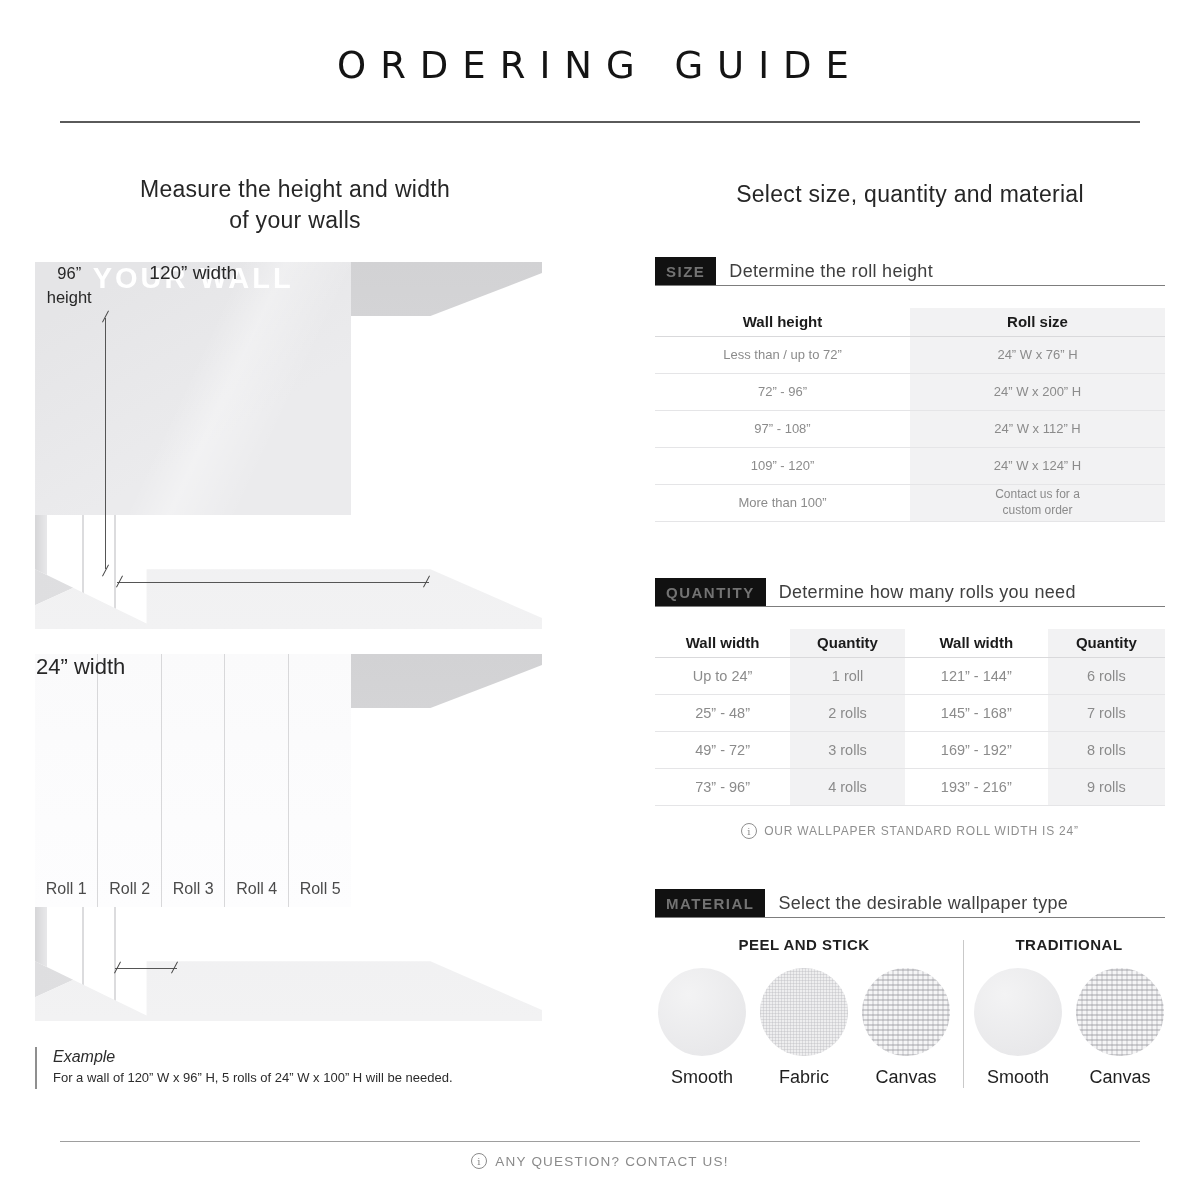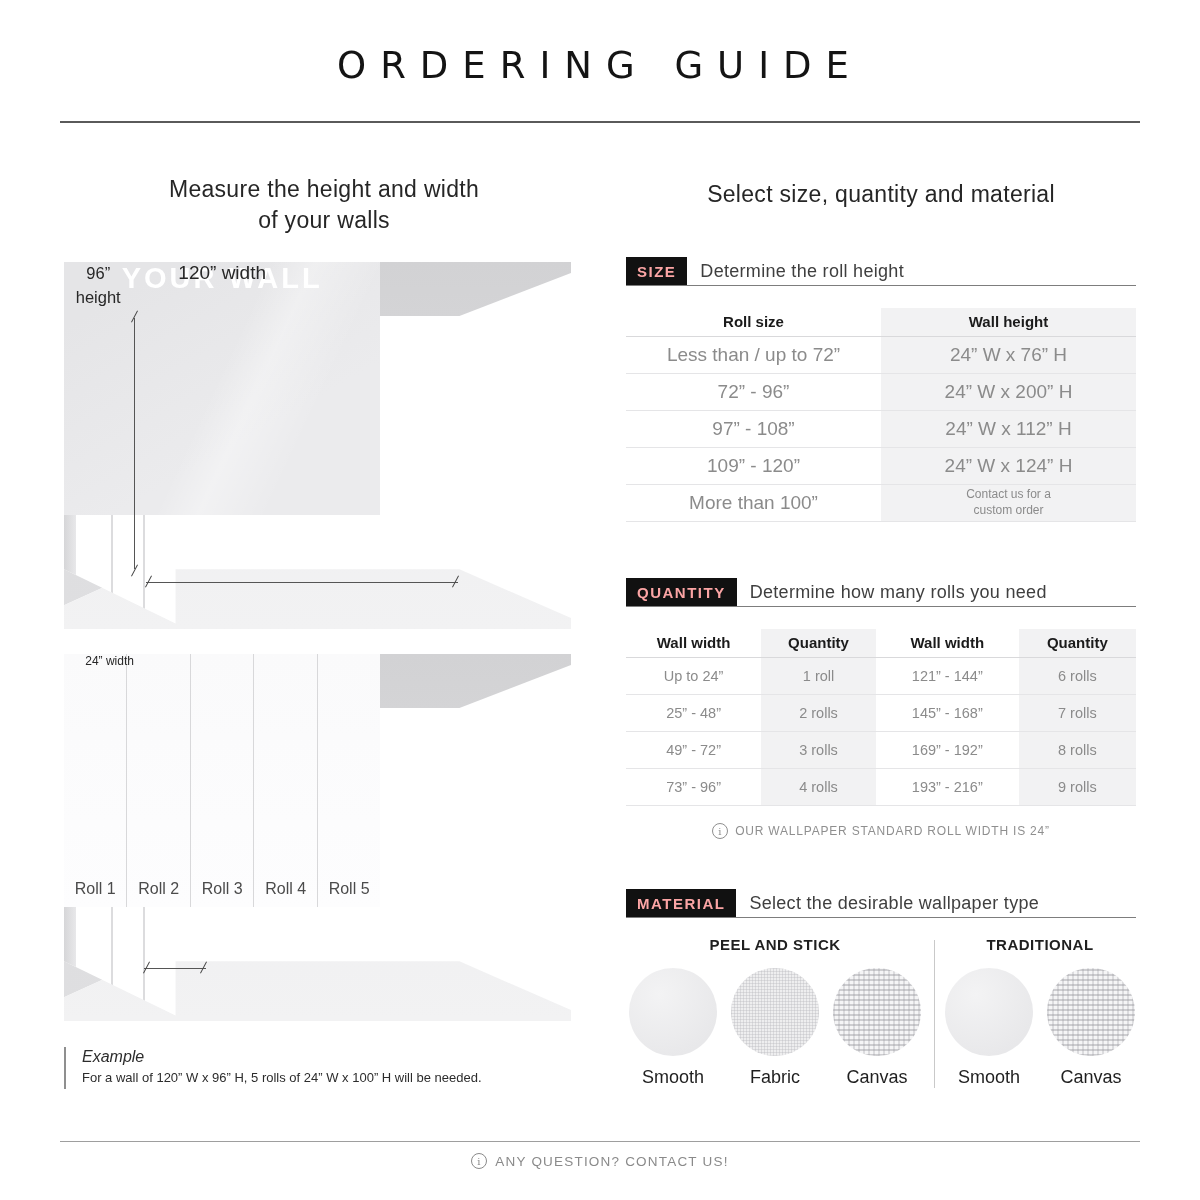--- a/index.html
+++ b/index.html
@@ -7,21 +7,21 @@
   .page{position:relative;width:1200px;height:1200px;overflow:hidden;background:#fff;}
 
   
   .page-header h1{
     margin:44px 0 0;text-align:center;font-family:"DejaVu Sans",sans-serif;
     font-size:37px;font-weight:500;letter-spacing:14px;color:#141414;
   }
   .title-rule{height:2px;background:#5a5a5a;margin:34px 60px 0;}
 
   
-  .columns{display:flex;justify-content:space-between;padding:0 64px;margin-top:51px;gap:16px;}
+  .columns{display:flex;justify-content:space-between;padding:0 35px;margin-top:51px;gap:16px;}
   .col-left{width:520px;}
   .col-right{width:510px;}
   .col-heading{
     margin:0 0 26px;font-size:23px;font-weight:400;color:#262626;
     text-align:center;line-height:1.35;white-space:pre-line;letter-spacing:.3px;
   }
   .col-right>.col-heading{margin:5px 0 47px;}
 
   
   .room{position:relative;width:507px;height:367px;overflow:hidden;background:#fff;margin-bottom:25px;}
@@ -48,47 +48,47 @@
   .dim .tick{position:absolute;width:13px;height:1px;background:#4a4a4a;transform:rotate(-62deg);}
   .dim-v{left:13.8%;top:15.2%;height:68.3%;width:1px;}
   .dim-v .t1{top:-2px;left:-6px;} .dim-v .t2{bottom:-2px;left:-6px;}
   .dim-h{top:87.2%;height:1px;}
   .dim-h .t1{left:-4px;top:-1px;} .dim-h .t2{right:-4px;top:-1px;}
   .dim-h.full{left:16.2%;width:61.5%;}
   .dim-h.small{left:15.8%;width:12.3%;top:85.6%;}
   .dim-label{position:absolute;color:#272727;z-index:3;text-align:center;}
   .height-label{left:0;width:13.5%;top:42.5%;font-size:16.5px;line-height:1.45;white-space:pre-line;}
   .width-label{left:15.6%;width:62.4%;top:89.8%;font-size:19px;}
-  .width-label-small{left:13%;width:18%;top:89.3%;font-size:12px;}
+  .width-label-small{left:13%;width:18%;top:89.3%;font-size:22px;}
   .panels{position:absolute;inset:0;display:flex;z-index:2;}
   .panel{flex:1;position:relative;border-right:1px solid #d8d8da;
     background:linear-gradient(to bottom,#fafafb,#fdfdfe);}
   .panel:last-child{border-right:none;}
   .panel-label{position:absolute;bottom:9px;left:0;right:0;text-align:center;
     font-size:16px;color:#4b4b4b;}
 
   
   .example{margin-top:26px;border-left:2px solid #8f8f8f;padding:1px 0 2px 16px;}
   .example-title{font-size:16px;color:#2c2c2c;margin-bottom:3px;font-style:italic;}
   .example-body{font-size:13px;color:#2c2c2c;line-height:1.35;max-width:445px;}
 
   
   .sec-head{display:flex;align-items:center;gap:13px;border-bottom:1px solid #7d7d7d;}
   .sec-head.size{margin-top:42px;} .sec-head.qty{margin-top:56px;} .sec-head.mat{margin-top:50px;}
-  .badge{background:#111111;color:#fca5a5;font-weight:bold;font-size:15px;
+  .badge{background:#111111;color:#737373;font-weight:bold;font-size:15px;
     letter-spacing:1.5px;padding:6px 11px 5px;}
   .sec-title{font-size:18px;color:#3f3f3f;letter-spacing:.3px;}
 
   .dtable{margin-top:22px;}
   .trow{display:grid;}
   .size-grid .trow{grid-template-columns:50% 50%;}
   .qty-grid .trow{grid-template-columns:26.5% 22.5% 28% 23%;}
   .cell{display:flex;align-items:center;justify-content:center;text-align:center;
     min-height:36px;padding:2px 6px;box-sizing:border-box;color:#8b8b8b;
-    font-size:19px;white-space:pre-line;line-height:1.3;}
+    font-size:13px;white-space:pre-line;line-height:1.3;}
   .qty-grid .cell{font-size:14.5px;}
   .thead .cell{font-weight:bold;color:#1b1b1b;font-size:15px;min-height:28px;}
   .thead{border-bottom:1px solid #d9d9db;}
   .rows .trow{border-bottom:1px solid #e5e5e7;}
   .size-grid .cell:nth-child(2){background:#f2f2f3;}
   .qty-grid .cell:nth-child(2),.qty-grid .cell:nth-child(4){background:#f2f2f3;}
   .size-grid .rows .trow:last-child .cell:nth-child(2){font-size:12px;}
 
   .roll-note{margin-top:17px;text-align:center;color:#8f8f8f;font-size:12px;
     letter-spacing:.8px;display:flex;align-items:center;justify-content:center;gap:7px;}
@@ -208,22 +208,22 @@
 
     <section class="col-right">
       <h2 class="col-heading">Select size, quantity and material</h2>
 
       <div class="sec-head size">
         <span class="badge">SIZE</span>
         <span class="sec-title">Determine the roll height</span>
       </div>
       <div class="dtable size-grid">
         <div class="trow thead">
+          <div class="cell">Wall height</div>
           <div class="cell">Roll size</div>
-          <div class="cell">Wall height</div>
         </div>
         <div class="rows">
 
             <div class="trow">
               <div class="cell">Less than / up to 72”</div>
               <div class="cell">24” W x 76” H</div>
             </div>
 
             <div class="trow">
               <div class="cell">72” - 96”</div>

